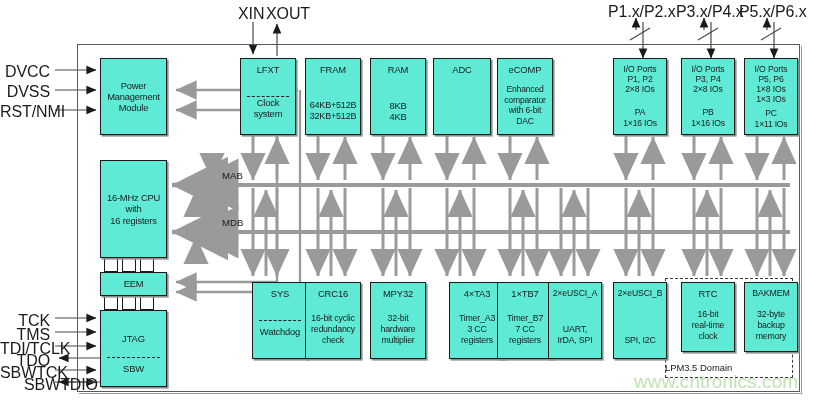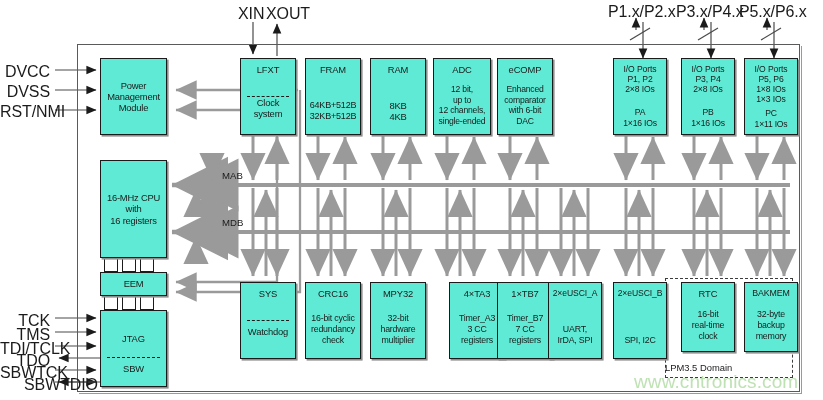--- a/index.html
+++ b/index.html
@@ -343,24 +343,20 @@
   </div>
 
   <div class="blk" style="left:370px;top:58px;width:56px;height:77px;">
     <div class="ttl">RAM</div>
     <div class="sub" style="margin-top:25px;">8KB
 4KB</div>
   </div>
 
   <div class="blk" style="left:433px;top:58px;width:58px;height:77px;">
     <div class="ttl">ADC</div>
-    <div class="sub" style="margin-top:9px;font-size:8.6px;line-height:10.5px;">12 bit,
-up to
-12 channels,
-single-ended</div>
   </div>
 
   <div class="blk" style="left:497px;top:58px;width:56px;height:77px;">
     <div class="ttl">eCOMP</div>
     <div class="sub" style="margin-top:9px;font-size:8.6px;line-height:10.5px;">Enhanced
 comparator
 with 6-bit
 DAC</div>
   </div>
 
@@ -382,21 +378,21 @@
 
   <div class="blk" style="left:744px;top:58px;width:54px;height:77px;">
     <div class="ttl" style="font-size:8.6px;line-height:10px;">I/O Ports
 P5, P6
 1×8 IOs
 1×3 IOs</div>
     <div class="sub" style="margin-top:4px;font-size:8.6px;line-height:10.5px;">PC
 1×11 IOs</div>
   </div>
 
-  <div class="blk" style="left:240px;top:282px;width:56px;height:77px;">
+  <div class="blk" style="left:252px;top:282px;width:56px;height:77px;">
     <div class="ttl">SYS</div>
     <div class="dashline" style="top:37px;"></div>
     <div class="sub" style="margin-top:27px;">Watchdog</div>
   </div>
 
   <div class="blk" style="left:305px;top:282px;width:56px;height:77px;">
     <div class="ttl">CRC16</div>
     <div class="sub" style="margin-top:14px;font-size:8.8px;line-height:11px;">16-bit cyclic
 redundancy
 check</div>

